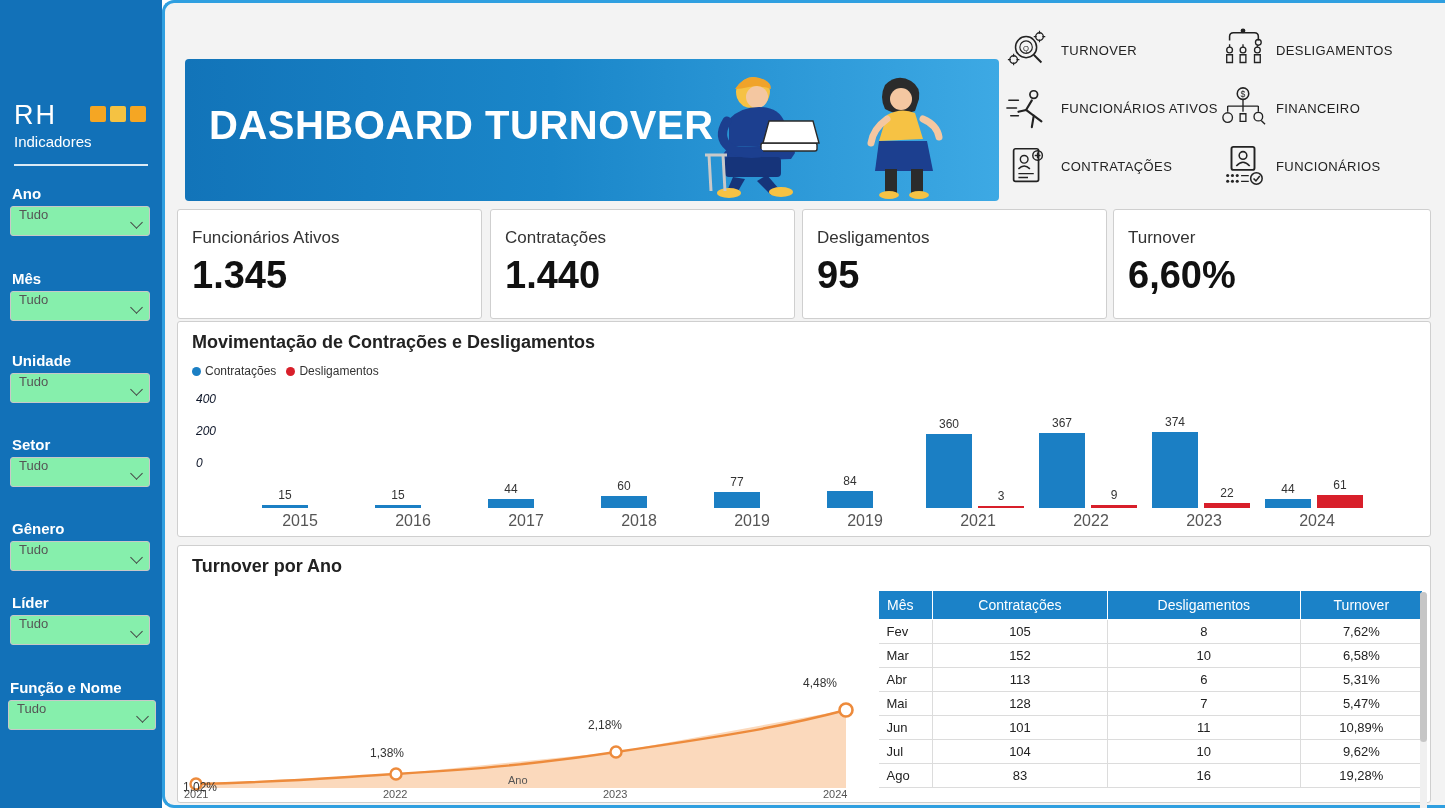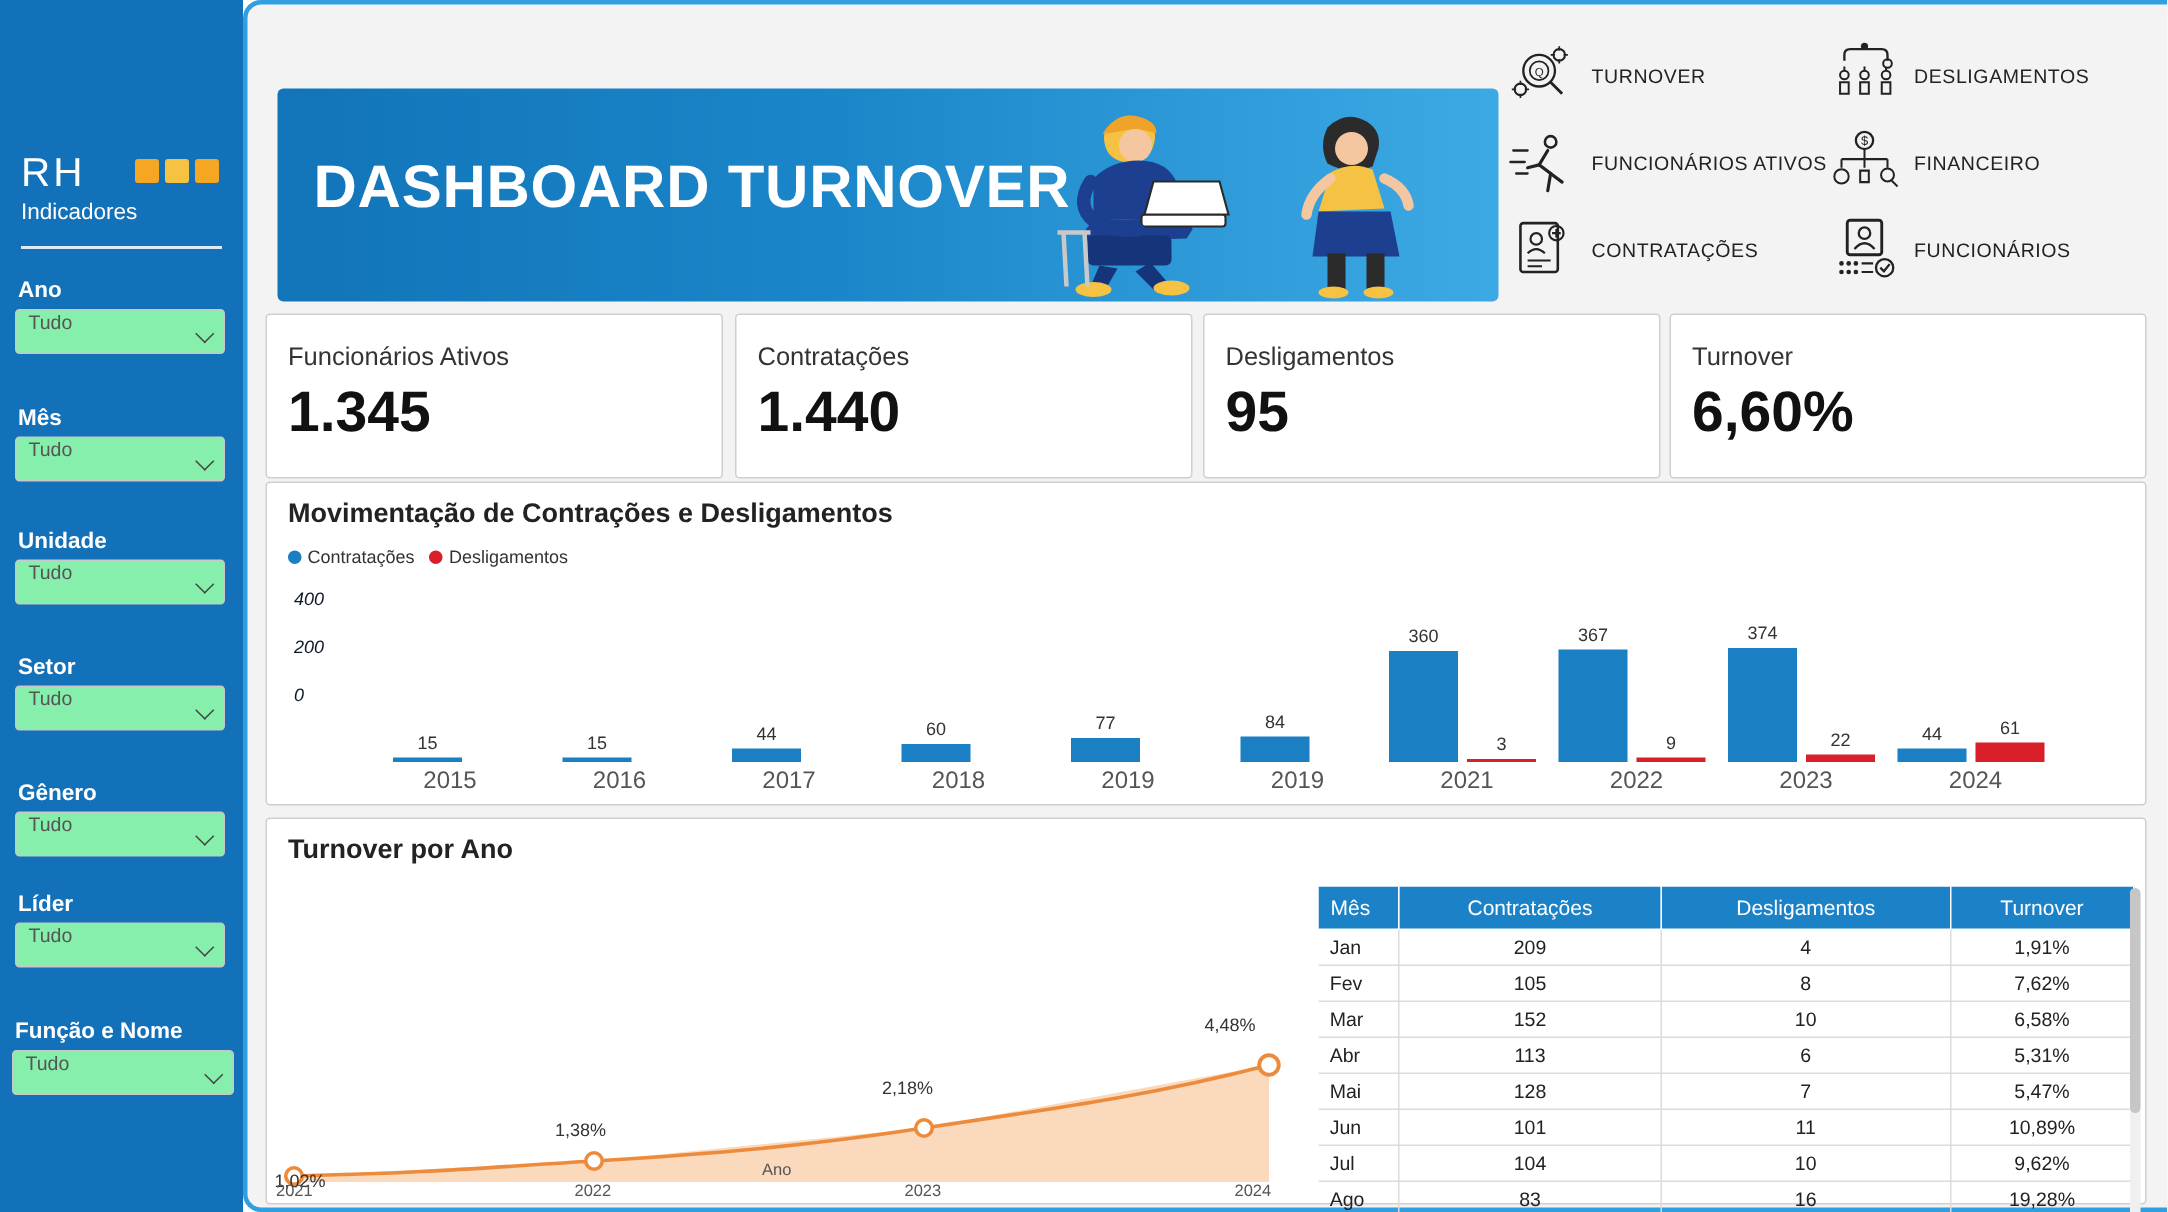--- a/index.html
+++ b/index.html
@@ -454,26 +454,20 @@
           <thead>
             <tr>
               <th>Mês</th>
               <th>Contratações</th>
               <th>Desligamentos</th>
               <th>Turnover</th>
             </tr>
           </thead>
           <tbody>
             <tr>
-              <td>Jan</td>
-              <td>209</td>
-              <td>4</td>
-              <td>1,91%</td>
-            </tr>
-            <tr>
               <td>Fev</td>
               <td>105</td>
               <td>8</td>
               <td>7,62%</td>
             </tr>
             <tr>
               <td>Mar</td>
               <td>152</td>
               <td>10</td>
               <td>6,58%</td>

